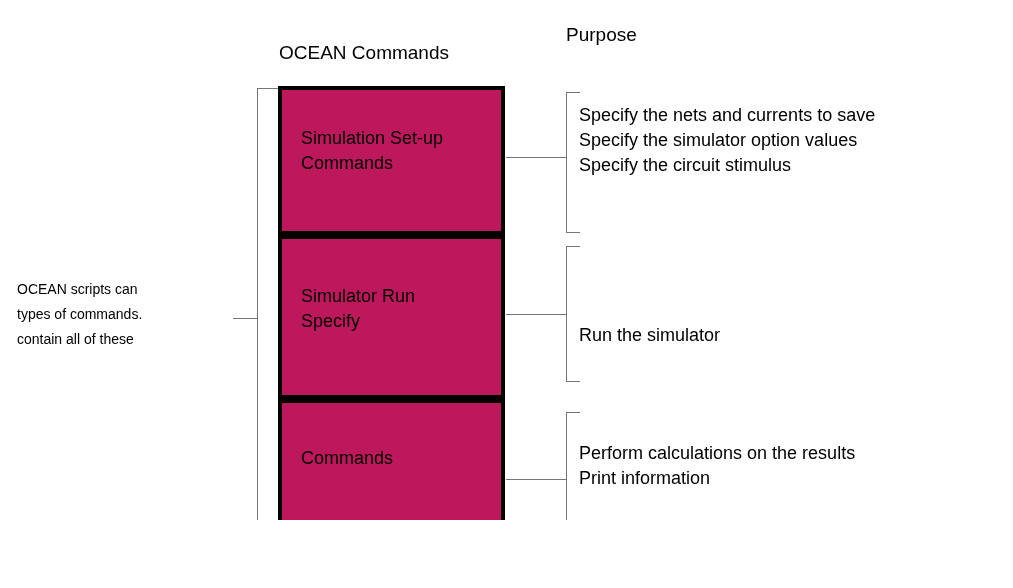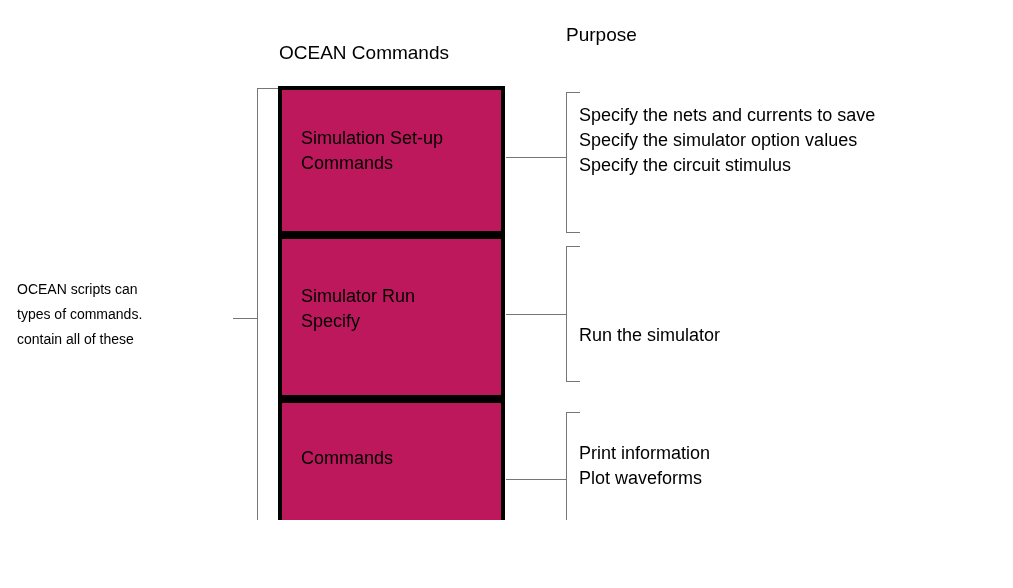--- a/index.html
+++ b/index.html
@@ -202,17 +202,17 @@
     <div>Specify the nets and currents to save</div>
     <div>Specify the simulator option values</div>
     <div>Specify the circuit stimulus</div>
   </div>
 
   <div class="purpose-text" id="purpose-2">
     <div>Run the simulator</div>
   </div>
 
   <div class="purpose-text" id="purpose-3">
+    <div>Perform calculations on the results</div>
     <div>Print information</div>
-    <div>Plot waveforms</div>
   </div>
 
 </div>
 
 </body></html>

